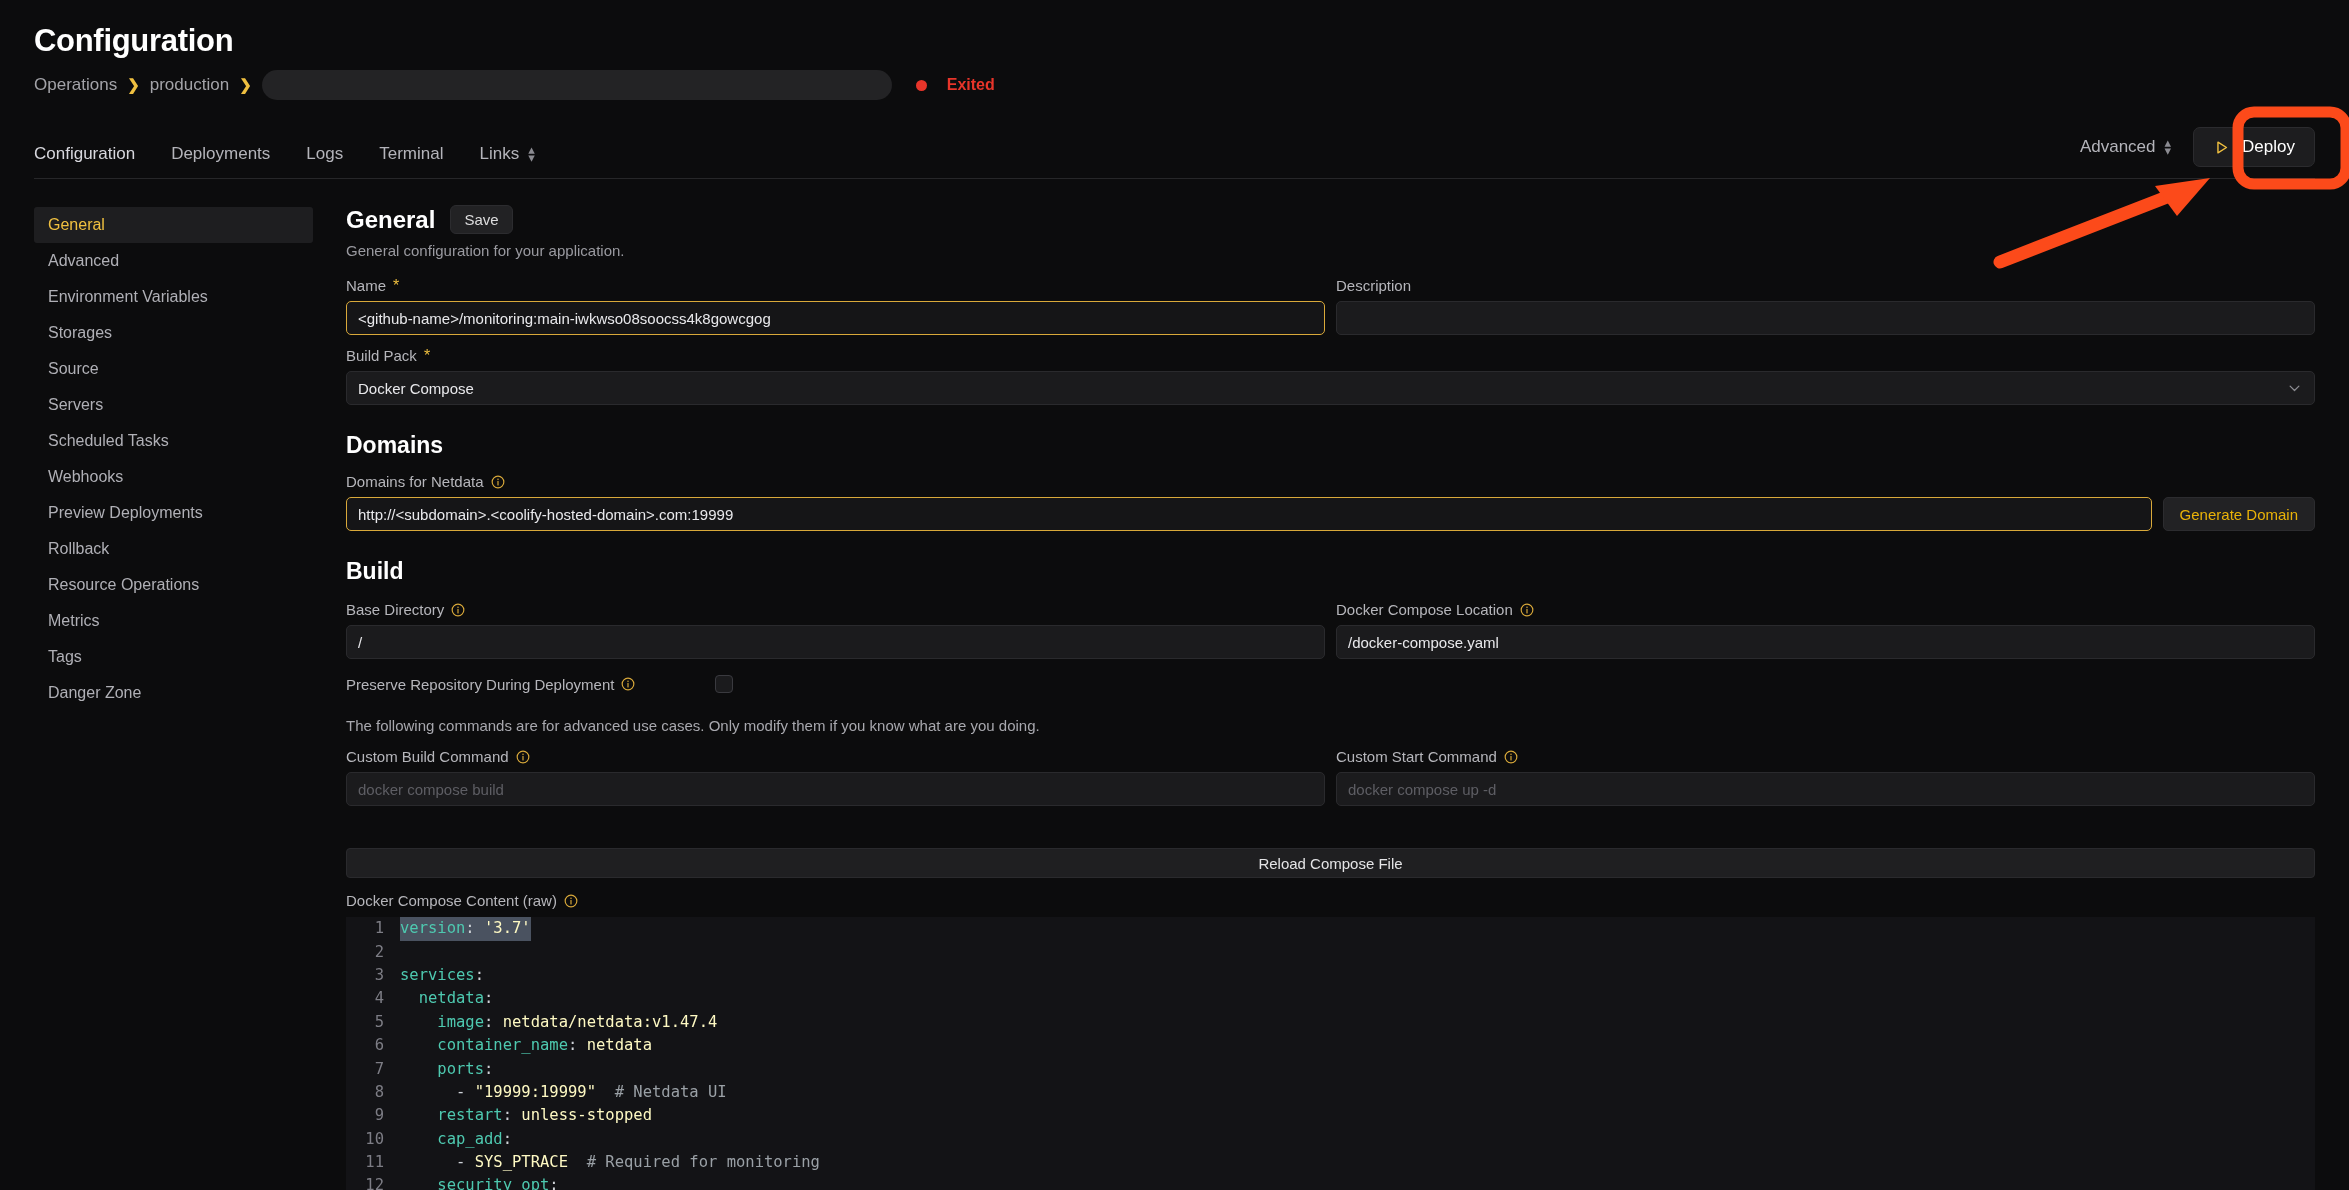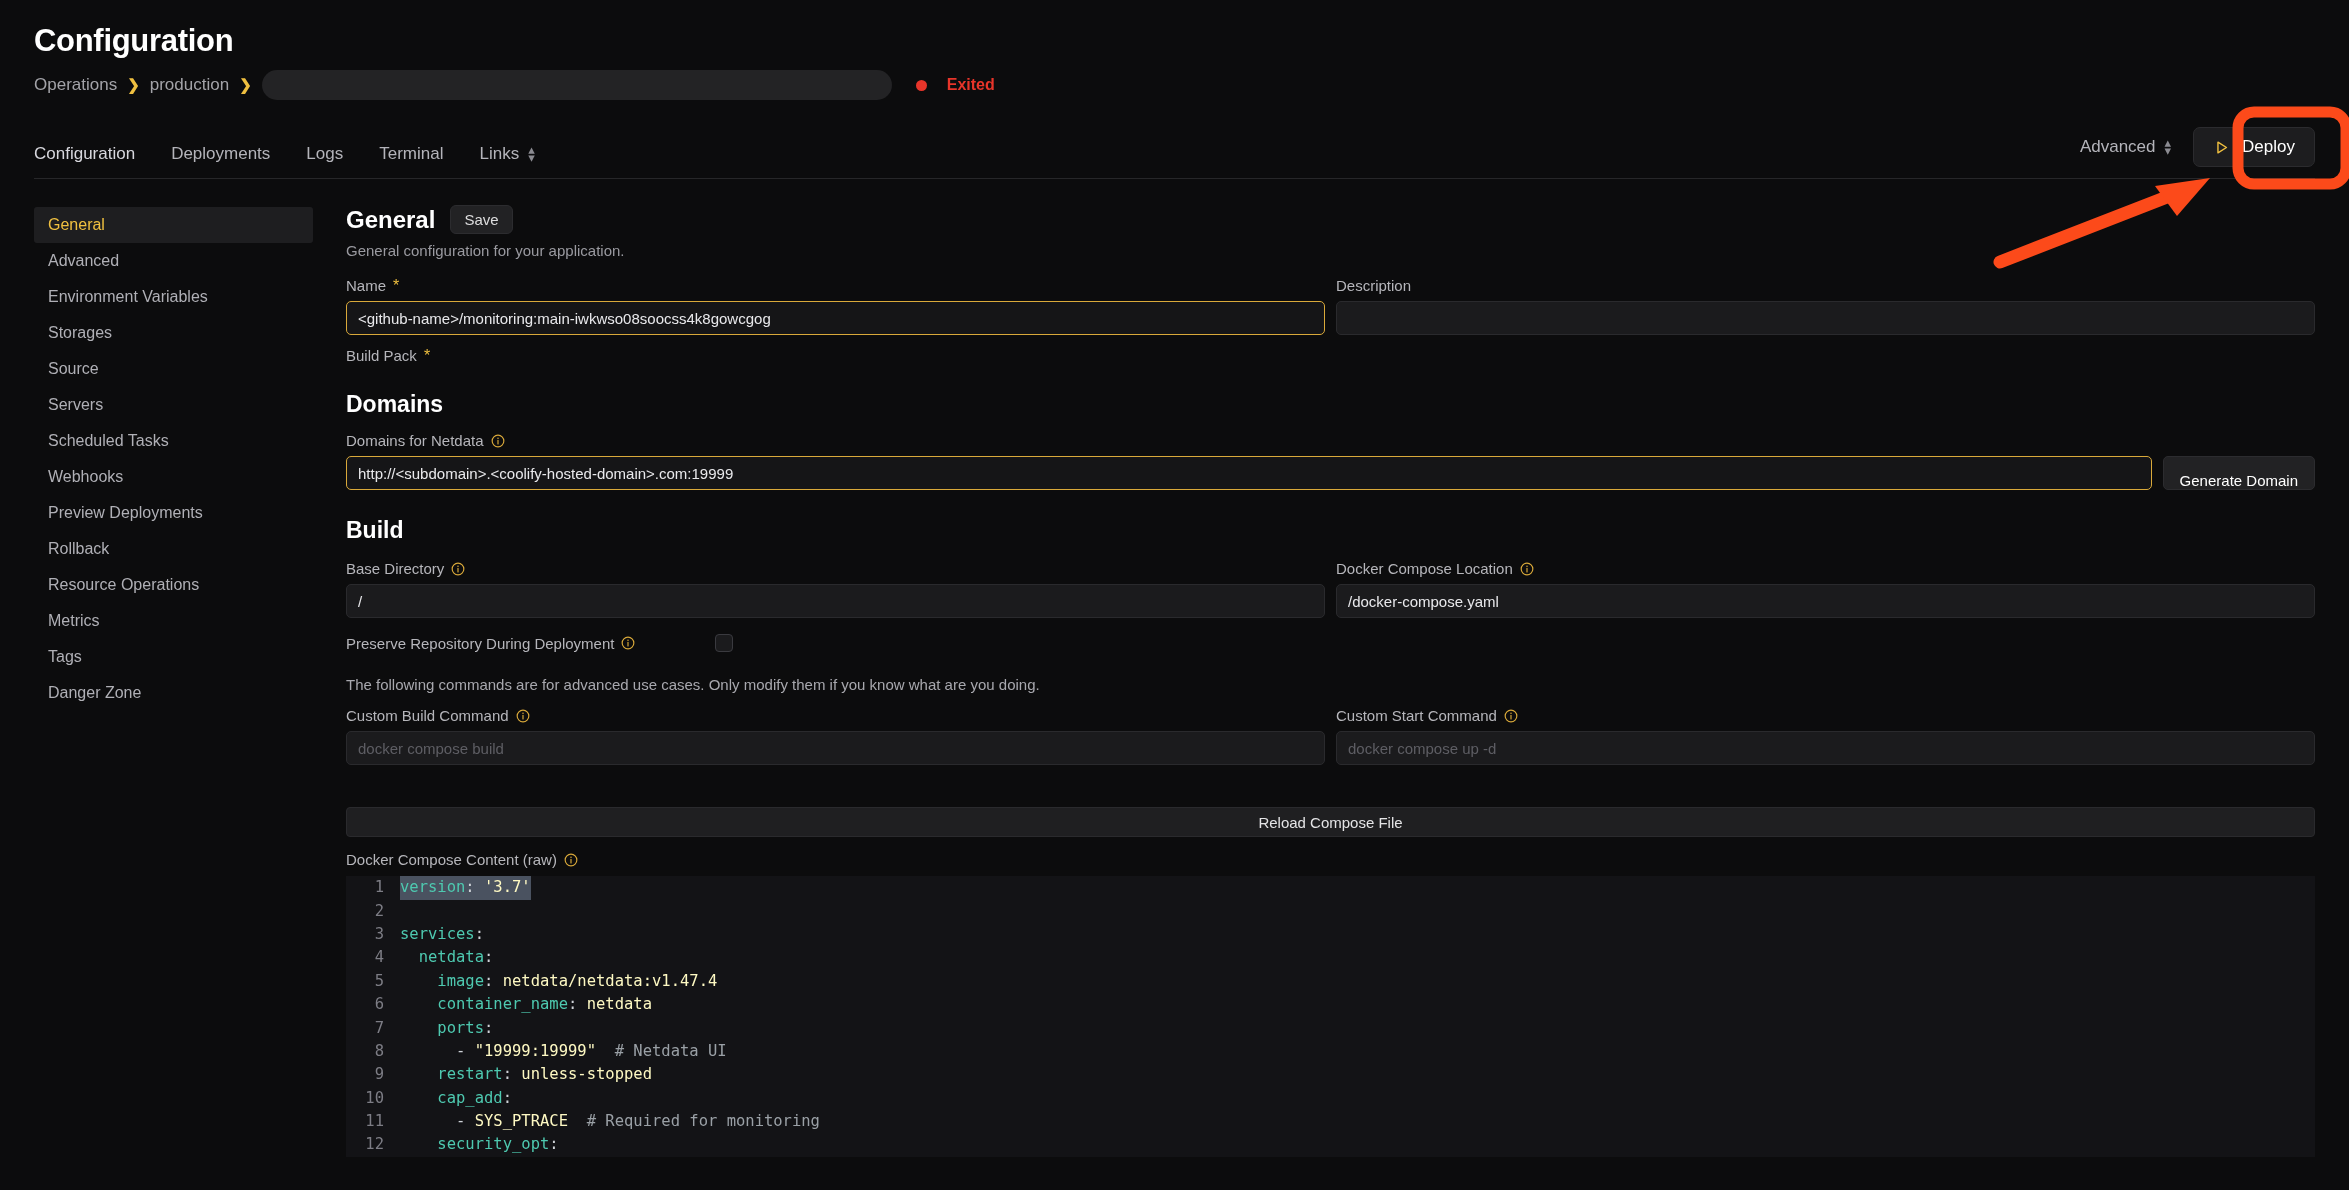--- a/index.html
+++ b/index.html
@@ -112,21 +112,21 @@
     position: absolute; right: 13px; top: 50%; transform: translateY(-50%);
     pointer-events: none;
   }
 
   .row2 { display: flex; gap: 11px; }
   .col { flex: 1; min-width: 0; }
 
   .gen-domain-btn {
     flex: 0 0 auto; height: 34px;
     background: #222224; border: 1px solid #2c2c2f; border-radius: 5px;
-    padding: 15px 16px; font-size: 15px; color: #ffffff; white-space: nowrap;
+    padding: 8px 16px; font-size: 15px; color: #eab308; white-space: nowrap;
   }
 
   .check {
     width: 18px; height: 18px; border-radius: 4px;
     background: #1b1b1d; border: 1px solid #3a3a3f;
   }
 
   .note { font-size: 15px; color: #a8a8ae; }
 
   .reload-btn {
@@ -252,20 +252,26 @@
           </div>
           <input class="inp" value="" style="">
         </div>
       </div>
 
       <div style="margin-top:12px;">
         <div class="field-label">
           <span>Build Pack</span>
           <span class="req">*</span>
         </div>
+        <div class="select-wrap">
+          <input class="inp" value="Docker Compose" style="">
+          <svg class="chev" width="15" height="15" viewBox="0 0 24 24">
+            <path d="M5 9 L12 16 L19 9" fill="none" stroke="#8b8b91" stroke-width="2" stroke-linecap="round" stroke-linejoin="round"></path>
+          </svg>
+        </div>
       </div>
 
       <div class="sec-title-2" style="margin-top:27px;">Domains</div>
       <div style="margin-top:14px;">
         <div class="field-label">
           <span>Domains for Netdata</span>
           <svg class="info-icon" width="14" height="14" viewBox="0 0 24 24">
             <circle cx="12" cy="12" r="10" fill="none" stroke="#d9a93a" stroke-width="2"></circle>
             <circle cx="12" cy="7.2" r="1.3" fill="#d9a93a"></circle>
             <path d="M12 11 V17" stroke="#d9a93a" stroke-width="2" stroke-linecap="round"></path>

